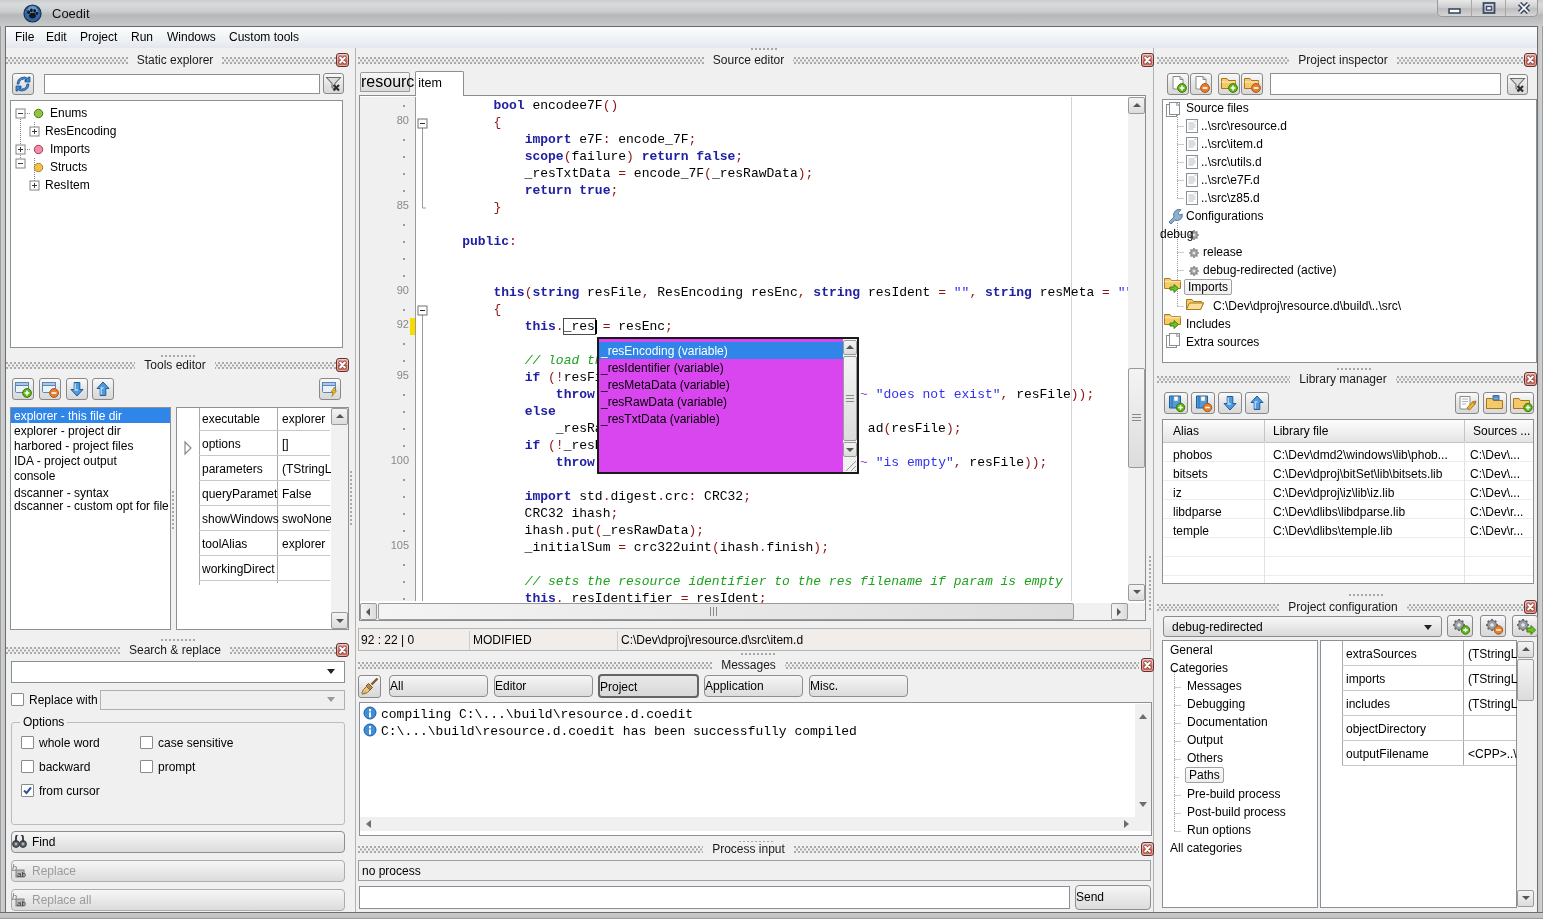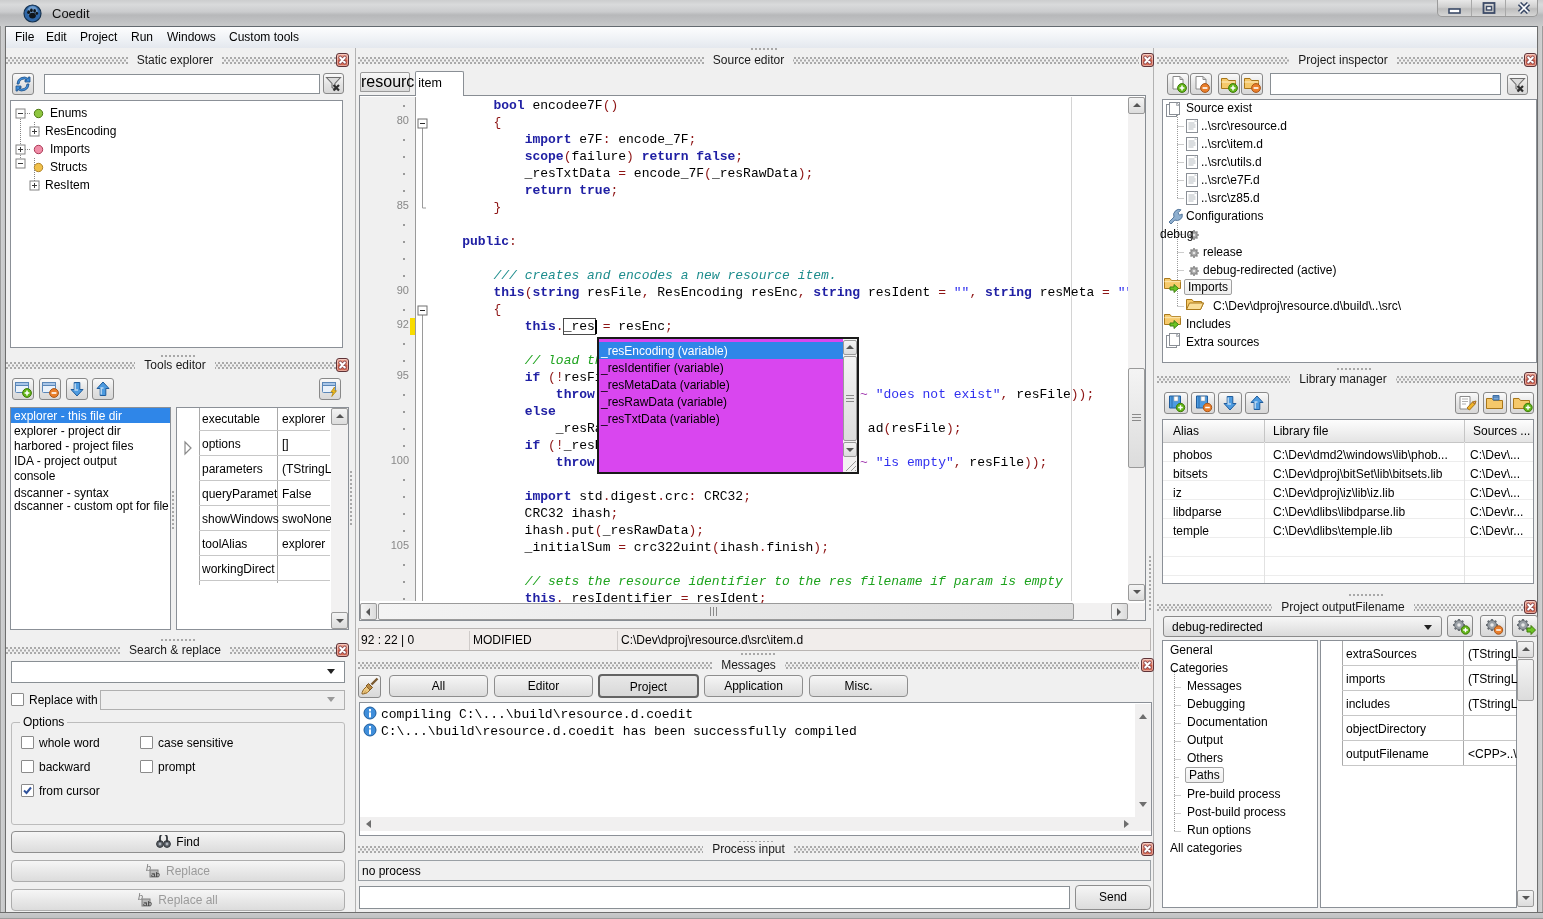--- a/index.html
+++ b/index.html
@@ -14,21 +14,21 @@
 #winbrd-r{position:absolute;left:1537px;top:26px;width:6px;height:886px;background:linear-gradient(270deg,#9c9c9c 0px,#9c9c9c 1px,#d0d1d2 1px,#c4c5c6 5px,#6e6e6e 5px,#6e6e6e 6px)}
 #winbrd-b{position:absolute;left:0px;top:912px;width:1543px;height:7px;background:linear-gradient(180deg,#6e6e6e 0px,#6e6e6e 1px,#c9cacb 1px,#bfc0c1 6px,#9c9c9c 6px,#9c9c9c 7px)}
 
 .hdr{position:absolute;height:15px;background-image:radial-gradient(circle at 1px 1px,#989898 0.65px,rgba(0,0,0,0) 0.95px),radial-gradient(circle at 1px 1px,#989898 0.65px,rgba(0,0,0,0) 0.95px),radial-gradient(circle at 1px 1px,#989898 0.65px,rgba(0,0,0,0) 0.95px);background-size:4px 15px,4px 15px,4px 15px;background-position:0 4px,2px 6.5px,0 9px;text-align:center}
 .hdr>span{display:inline-block;background:#f0f0f0;padding:0 9px;font-size:12px;line-height:15px;color:#1a1a1a}
 .xbtn{position:absolute;width:13px;height:14px;border:1px solid #5e3338;border-radius:3px;background:linear-gradient(180deg,#f0aa9a 0%,#dd7a62 48%,#d05a44 52%,#d86f58 100%);box-sizing:border-box;box-shadow:inset 0 0 0 1px rgba(255,255,255,.4)}
 
 .tbtn{position:absolute;width:22px;height:22px;border:1px solid #898989;border-radius:3px;background:linear-gradient(180deg,#fafafa,#e3e3e3 55%,#d8d8d8);box-sizing:border-box}
 .inp{position:absolute;background:#fff;border:1px solid #898f94;box-sizing:border-box}
 .wbox{position:absolute;background:#fff;border:1px solid #8b9097;box-sizing:border-box}
-.gbtn{position:absolute;border:1px solid #8e8e8e;border-radius:4px;background:linear-gradient(180deg,#f6f6f6,#e9e9e9 48%,#dcdcdc);box-sizing:border-box;text-align:center;font-size:12px}
+.gbtn{position:absolute;border:1px solid #8e8e8e;border-radius:4px;background:linear-gradient(180deg,#f6f6f6,#e9e9e9 48%,#dcdcdc);box-sizing:border-box;text-align:left;font-size:12px}
 .gbtn.dis{color:#9b9b9b;border-color:#adadad}
 .sbth{position:absolute;background:linear-gradient(90deg,#f4f4f4,#dcdcdc);border:1px solid #9a9a9a;border-radius:2px;box-sizing:border-box}
 .sbthh{position:absolute;background:linear-gradient(180deg,#f4f4f4,#dcdcdc);border:1px solid #9a9a9a;border-radius:2px;box-sizing:border-box}
 .arr{position:absolute;width:0;height:0}
 .grip-h{position:absolute;height:4px;background-image:radial-gradient(circle,#a8a8a8 0.9px,rgba(0,0,0,0) 1.1px);background-size:4px 4px;width:36px}
 .grip-v{position:absolute;width:4px;background-image:radial-gradient(circle,#a8a8a8 0.9px,rgba(0,0,0,0) 1.1px);background-size:4px 4px;height:56px}
 
 .trow{position:absolute;font-size:12px;white-space:nowrap}
 .sel-box{border:1px solid #a0a0a0;border-radius:2px;background:linear-gradient(#fbfbfb,#eeeeee);padding:0 3px}
 
@@ -326,21 +326,20 @@
       <line x1="4" y1="213.5" x2="9" y2="213.5" stroke="#2a2a2a"></line>
     </svg>
     <div class="cl" style="top:1px">        <span class="k">bool</span> encodee7F<span class="p">()</span></div>
     <div class="cl" style="top:18px">        <span class="p">{</span></div>
     <div class="cl" style="top:35px">            <span class="k">import</span> e7F<span class="p">:</span> encode_7F<span class="p">;</span></div>
     <div class="cl" style="top:52px">            <span class="k">scope</span><span class="p">(</span>failure<span class="p">)</span> <span class="k">return</span> <span class="k">false</span><span class="p">;</span></div>
     <div class="cl" style="top:69px">            _resTxtData <span class="p">=</span> encode_7F<span class="p">(</span>_resRawData<span class="p">);</span></div>
     <div class="cl" style="top:86px">            <span class="k">return</span> <span class="k">true</span><span class="p">;</span></div>
     <div class="cl" style="top:103px">        <span class="p">}</span></div>
     <div class="cl" style="top:137px">    <span class="k">public</span><span class="p">:</span></div>
-    <div class="cl" style="top:171px">        <span class="d">/// creates and encodes a new resource item.</span></div>
     <div class="cl" style="top:188px">        <span class="k">this</span><span class="p">(</span><span class="k">string</span> resFile<span class="p">,</span> ResEncoding resEnc<span class="p">,</span> <span class="k">string</span> resIdent <span class="p">=</span> <span class="s">""</span><span class="p">,</span> <span class="k">string</span> resMeta <span class="p">=</span> <span class="s">""</span></div>
     <div class="cl" style="top:205px">        <span class="p">{</span></div>
     <div class="cl" style="top:222px">            <span class="k">this</span><span class="p">.</span><span style="outline:1px solid #4a4a4a">_res</span> <span class="p">=</span> resEnc<span class="p">;</span></div>
     <div class="cl" style="top:256px">            <span class="c">// load the raw data</span></div>
     <div class="cl" style="top:273px">            <span class="k">if</span> <span class="p">(!</span>resFile<span class="p">.</span>exists<span class="p">)</span></div>
     <div class="cl" style="top:290px">                <span class="k">throw</span>                                  <span style="color:#a23bb0">~</span> <span class="s">"does not exist"</span><span class="p">,</span> resFile<span class="p">));</span></div>
     <div class="cl" style="top:307px">            <span class="k">else</span></div>
     <div class="cl" style="top:324px">                _resRawDa                               ad<span class="p">(</span>resFile<span class="p">);</span></div>
     <div class="cl" style="top:341px">            <span class="k">if</span> <span class="p">(!</span>_resRawData<span class="p">.</span>length<span class="p">)</span></div>
     <div class="cl" style="top:358px">                <span class="k">throw</span>                                  <span style="color:#a23bb0">~</span> <span class="s">"is empty"</span><span class="p">,</span> resFile<span class="p">));</span></div>
@@ -529,21 +528,21 @@
         <path d="M3 13 L8 8 Q6.5 4.5 9.5 1.8 Q12 -0.5 15 0.8 L12 3.8 L13.5 6.2 L16.2 5 Q17 8.5 14.2 10.5 Q11.5 12.4 8.8 11 L5 15 Z" fill="#8fb0d0" stroke="#4a6d94" stroke-width="0.9"></path>
       </g>
     <use href="#gear" x="26" y="130"></use>
       <use href="#gear" x="26" y="148"></use>
       <use href="#gear" x="26" y="166"></use>
     <use href="#folderarrow" x="2" y="176"></use>
     <use href="#folderop" x="24" y="198"></use>
     <use href="#folderarrow" x="2" y="212"></use>
     <use href="#pages" x="4" y="234"></use>
   </svg>
-  <span class="trow" style="left:1186px;top:101px">Source exist</span>
+  <span class="trow" style="left:1186px;top:101px">Source files</span>
   <span class="trow" style="left:1201px;top:119px">..\src\resource.d</span>
   <span class="trow" style="left:1201px;top:137px">..\src\item.d</span>
   <span class="trow" style="left:1201px;top:155px">..\src\utils.d</span>
   <span class="trow" style="left:1201px;top:173px">..\src\e7F.d</span>
   <span class="trow" style="left:1201px;top:191px">..\src\z85.d</span>
   <span class="trow" style="left:1186px;top:209px">Configurations</span>
   <span class="trow" style="left:1160px;top:227px">debug</span>
   <span class="trow" style="left:1203px;top:245px">release</span>
   <span class="trow" style="left:1203px;top:263px">debug-redirected (active)</span>
   <span class="trow sel-box" style="left:1184px;top:279px">Imports</span>
@@ -628,21 +627,21 @@
     <span class="trow" style="left:1273px;top:486px">C:\Dev\dproj\iz\lib\iz.lib</span>
     <span class="trow" style="left:1470px;top:486px">C:\Dev\...</span>
   <span class="trow" style="left:1173px;top:505px">libdparse</span>
     <span class="trow" style="left:1273px;top:505px">C:\Dev\dlibs\libdparse.lib</span>
     <span class="trow" style="left:1470px;top:505px">C:\Dev\r...</span>
   <span class="trow" style="left:1173px;top:524px">temple</span>
     <span class="trow" style="left:1273px;top:524px">C:\Dev\dlibs\temple.lib</span>
     <span class="trow" style="left:1470px;top:524px">C:\Dev\r...</span>
   <div class="grip-h" style="left:1348px;top:593px"></div>
 
-  <div class="hdr" style="left:1157px;top:600px;width:372px"><span>Project outputFilename</span></div>
+  <div class="hdr" style="left:1157px;top:600px;width:372px"><span>Project configuration</span></div>
   <div class="xbtn" style="left:1524px;top:600px">
       <svg width="11" height="12" style="position:absolute;left:0;top:0">
         <path d="M3.2 3.5 L7.8 8.5 M7.8 3.5 L3.2 8.5" stroke="#8a4a50" stroke-width="3.6" stroke-linecap="round"></path>
         <path d="M3.2 3.5 L7.8 8.5 M7.8 3.5 L3.2 8.5" stroke="#fff" stroke-width="2" stroke-linecap="round"></path>
       </svg>
     </div>
   <div class="abs" style="left:1163px;top:616px;width:279px;height:21px;border:1px solid #8a8a8a;border-radius:3px;background:linear-gradient(180deg,#f7f7f7,#e6e6e6 60%,#dadada);box-sizing:border-box">
     <span class="abs" style="left:8px;top:3px;font-size:12px">debug-redirected</span>
     <div class="arr" style="left:260px;top:8px;border-left:4.5px solid rgba(0,0,0,0);border-right:4.5px solid rgba(0,0,0,0);border-top:5px solid #222"></div>
   </div>

